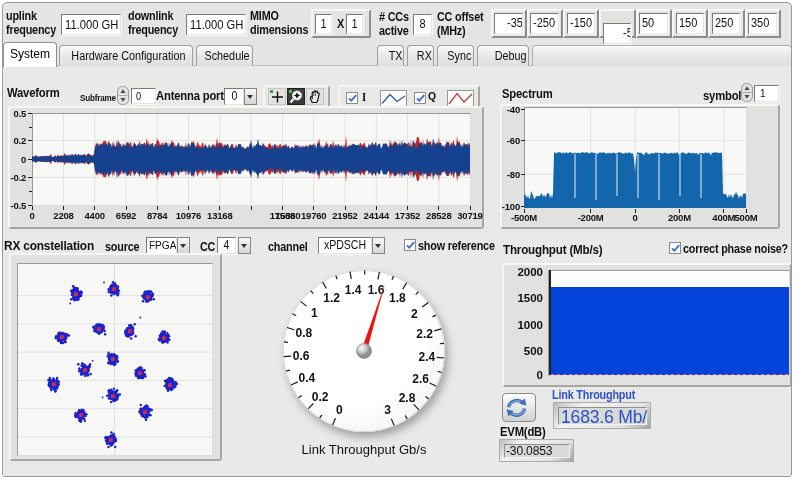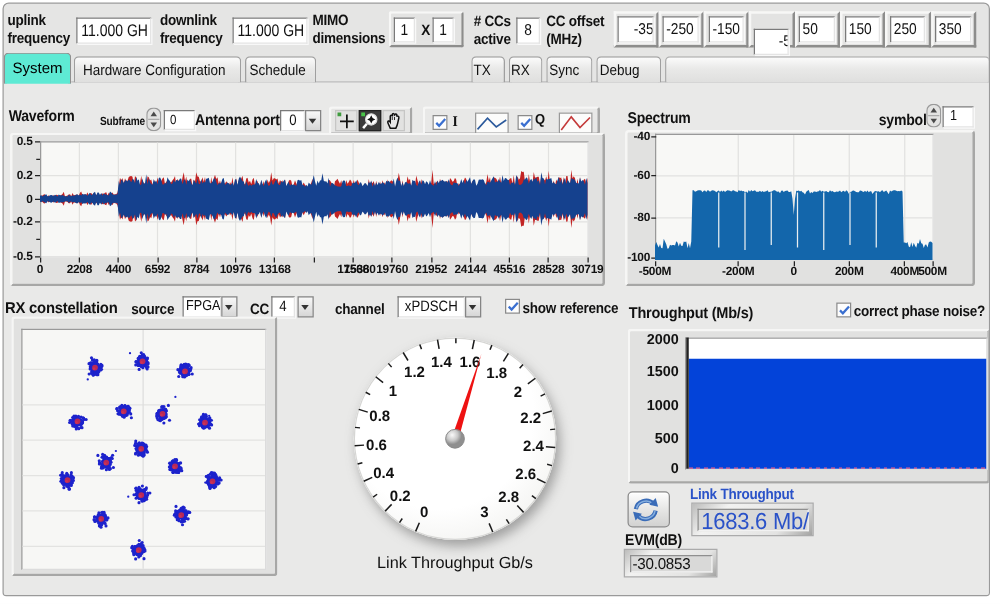--- a/index.html
+++ b/index.html
@@ -10,21 +10,21 @@
 .dbtn { position:absolute; background:linear-gradient(#f8f8f8,#d6d6d6); border:1px solid #858585; }
 .dbtn .tri { position:absolute; left:50%; top:50%; margin:-1.5px 0 0 -3.5px; border-left:3.5px solid transparent;
   border-right:3.5px solid transparent; border-top:4px solid #333; }
 .cbx { position:absolute; width:12px; height:12px; background:#fdfdfd; border:1px solid #8a8a8a; }
 .panel { position:absolute; background:#e1e1e0; border:2px solid; border-color:#f6f6f5 #a7a7a6 #a7a7a6 #f6f6f5; border-radius:3px; }
 .plot { position:absolute; background:#f8f8f6; border:1px solid #999; border-right-color:#dcdcdc; border-bottom-color:#dcdcdc; }
 .alab { position:absolute; font-size:9.5px; font-weight:700; color:#111; letter-spacing:-0.2px; }
 .spin { position:absolute; }
 .cell { position:absolute; background:#e3e3e2; border:2px solid; border-color:#f7f7f6 #8d8d8c #8d8d8c #f7f7f6; }
 .tab { position:absolute; top:45px; height:21px; background:linear-gradient(#fbfbfb,#e9e9e8 45%,#dfdfde);
-  border:1px solid #9f9f9f; border-bottom:none; border-radius:4px 4px 0 0; text-align:left;
+  border:1px solid #9f9f9f; border-bottom:none; border-radius:4px 4px 0 0; text-align:right;
   font-size:12px; color:#111; line-height:20px; z-index:4; }
 .disp { position:absolute; background:linear-gradient(135deg,#bcbcbb,#f2f2f1 25%, #e3e3e2 75%, #a3a3a2); border:1px solid #ababab; }
 .dispin { position:absolute; left:3.5px; top:3.5px; right:3.5px; bottom:3.5px; background:#d9d9d8;
   border:1px solid #8f8f8f; border-right-color:#f2f2f2; border-bottom-color:#f2f2f2; }
 svg { display:block; }
 </style></head><body>
 <div id="win">
     <div id="c">
 
 <div style="position:absolute;left:3px;top:66px;width:789px;height:411px;background:#e9e9e8;z-index:2;"></div>
@@ -57,21 +57,21 @@
 <div class="nbox" style="left:711.8px;top:13px;width:28.5px;height:21px;font-size:12.5px;padding-left:2px;line-height:19px;text-align:left;font-weight:400;"><span style="display:inline-block;transform:scaleX(0.88);transform-origin:0 50%;">250</span></div>
 <div class="cell" style="left:744.6px;top:9px;width:36.3px;height:29px;"></div>
 <div class="nbox" style="left:748.0999999999999px;top:13px;width:28.5px;height:21px;font-size:12.5px;padding-left:2px;line-height:19px;text-align:left;font-weight:400;"><span style="display:inline-block;transform:scaleX(0.88);transform-origin:0 50%;">350</span></div>
 <div class="tab" style="left:532px;width:260px;border-color:#adadad;"></div>
 <div class="tab" style="left:59px;width:134px;"><span style="display:inline-block;transform:scaleX(0.9);transform-origin:50% 50%;">Hardware Configuration</span></div>
 <div class="tab" style="left:196px;width:57px;"><span style="display:inline-block;transform:scaleX(0.9);transform-origin:50% 50%;">Schedule</span></div>
 <div class="tab" style="left:377px;width:27px;"><span style="display:inline-block;transform:scaleX(0.9);transform-origin:50% 50%;">TX</span></div>
 <div class="tab" style="left:407px;width:27px;"><span style="display:inline-block;transform:scaleX(0.9);transform-origin:50% 50%;">RX</span></div>
 <div class="tab" style="left:437px;width:37px;"><span style="display:inline-block;transform:scaleX(0.9);transform-origin:50% 50%;">Sync</span></div>
 <div class="tab" style="left:477px;width:52px;"><span style="display:inline-block;transform:scaleX(0.9);transform-origin:50% 50%;">Debug</span></div>
-<div style="position:absolute;left:3px;top:42px;width:54px;height:25px;background:#5eead4;border:1px solid #8f8f8f;border-bottom:none;border-radius:4px 4px 0 0;text-align:center;font-size:12px;color:#000;line-height:23px;z-index:5;">System</div>
+<div style="position:absolute;left:3px;top:42px;width:54px;height:25px;background:#ffffff;border:1px solid #8f8f8f;border-bottom:none;border-radius:4px 4px 0 0;text-align:center;font-size:12px;color:#000;line-height:23px;z-index:5;">System</div>
 <div style="position:absolute;left:0;top:0;width:800px;height:483px;z-index:6;">
 <div style="position:absolute;left:7px;top:86px;font-size:12.5px;font-weight:700;color:#111;white-space:nowrap;letter-spacing:-0.2px;transform:scaleX(0.9);transform-origin:0 50%;">Waveform</div>
 <div style="position:absolute;left:80px;top:91.5px;font-size:9.5px;font-weight:700;color:#111;white-space:nowrap;letter-spacing:-0.2px;transform:scaleX(0.85);transform-origin:0 50%;">Subframe</div>
 <div class="spin" style="left:117px;top:86px;">
           <svg width="12" height="19" viewBox="0 0 12 19">
             <rect x="0.5" y="0.5" width="11" height="18" rx="5" fill="#e3e3e2" stroke="#9a9a9a"></rect>
             <line x1="1.5" y1="9.5" x2="10.5" y2="9.5" stroke="#ababab"></line>
             <polygon points="6,3.2 8.6,7 3.4,7" fill="#4a4a4a"></polygon>
             <polygon points="6,15.8 8.6,12 3.4,12" fill="#4a4a4a"></polygon>
           </svg>
@@ -180,21 +180,21 @@
 <div class="alab" style="left:231.0px;top:210px;width:40px;text-align:center;padding-left:44px;">15360</div>
 <div style="position:absolute;left:282.0px;top:206px;width:1.2px;height:4px;background:#222;"></div>
 <div class="alab" style="left:262.5px;top:210px;width:40px;text-align:center;">17568</div>
 <div style="position:absolute;left:313.2px;top:206px;width:1.2px;height:4px;background:#222;"></div>
 <div class="alab" style="left:293.7px;top:210px;width:40px;text-align:center;">19760</div>
 <div style="position:absolute;left:344.5px;top:206px;width:1.2px;height:4px;background:#222;"></div>
 <div class="alab" style="left:325.0px;top:210px;width:40px;text-align:center;">21952</div>
 <div style="position:absolute;left:375.8px;top:206px;width:1.2px;height:4px;background:#222;"></div>
 <div class="alab" style="left:356.3px;top:210px;width:40px;text-align:center;">24144</div>
 <div style="position:absolute;left:407.0px;top:206px;width:1.2px;height:4px;background:#222;"></div>
-<div class="alab" style="left:387.5px;top:210px;width:40px;text-align:center;">45516</div>
+<div class="alab" style="left:387.5px;top:210px;width:40px;text-align:center;">17352</div>
 <div style="position:absolute;left:438.3px;top:206px;width:1.2px;height:4px;background:#222;"></div>
 <div class="alab" style="left:418.8px;top:210px;width:40px;text-align:center;">28528</div>
 <div style="position:absolute;left:469.5px;top:206px;width:1.2px;height:4px;background:#222;"></div>
 <div class="alab" style="left:450.0px;top:210px;width:40px;text-align:center;">30719</div>
 <div style="position:absolute;left:502px;top:87px;font-size:12.5px;font-weight:700;color:#111;white-space:nowrap;letter-spacing:-0.2px;transform:scaleX(0.9);transform-origin:0 50%;">Spectrum</div>
 <div style="position:absolute;left:703px;top:89px;font-size:12.5px;font-weight:700;color:#111;white-space:nowrap;letter-spacing:-0.2px;transform:scaleX(0.9);transform-origin:0 50%;">symbol</div>
 <div class="spin" style="left:741px;top:83px;">
           <svg width="12" height="19" viewBox="0 0 12 19">
             <rect x="0.5" y="0.5" width="11" height="18" rx="5" fill="#e3e3e2" stroke="#9a9a9a"></rect>
             <line x1="1.5" y1="9.5" x2="10.5" y2="9.5" stroke="#ababab"></line>

